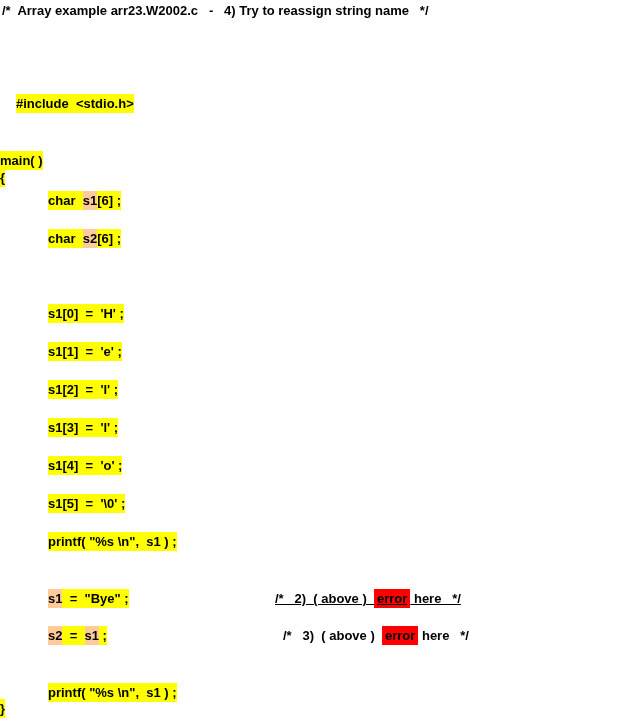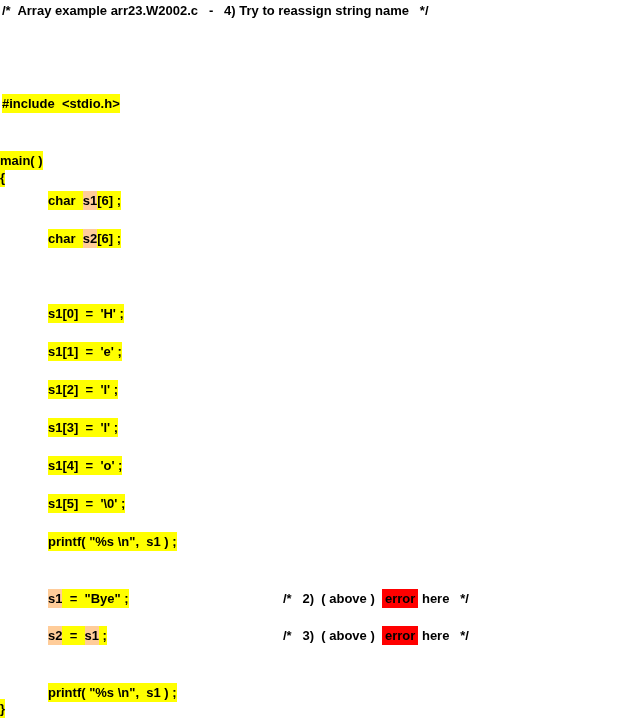--- a/index.html
+++ b/index.html
@@ -35,29 +35,29 @@
   .seg.bg-none   { background: transparent; }
   .seg.bg-yellow { background: var(--c-yellow); }
   .seg.bg-peach  { background: var(--c-peach); }
   .seg.bg-red    { background: var(--c-red); padding: 2px 3px; }
 </style>
 </head>
 <body>
 
 <div id="doc">
     <div class="line" style="top: 2px;"><span class="run" style="left: 2px;"><span class="seg bg-none">/*  Array example arr23.W2002.c   -   4) Try to reassign string name   */</span></span></div>
-    <div class="line" style="top: 95px;"><span class="run" style="left: 2px;"><span class="seg bg-yellow">#include  &lt;stdio.h&gt;</span></span></div>
+    <div class="line" style="top: 95px;"><span class="run" style="left: 16px;"><span class="seg bg-yellow">#include  &lt;stdio.h&gt;</span></span></div>
     <div class="line" style="top: 152px;"><span class="run" style="left: 0px;"><span class="seg bg-yellow">main( )</span></span></div>
     <div class="line" style="top: 169px;"><span class="run" style="left: 0px;"><span class="seg bg-yellow">{</span></span></div>
     <div class="line" style="top: 192px; text-align: right;"><span class="run" style="left: 48px;"><span class="seg bg-yellow">char  </span><span class="seg bg-peach">s1</span><span class="seg bg-yellow">[6] ;</span></span></div>
     <div class="line" style="top: 230px;"><span class="run" style="left: 48px; border-radius: 8px;"><span class="seg bg-yellow">char  </span><span class="seg bg-peach">s2</span><span class="seg bg-yellow">[6] ;</span></span></div>
     <div class="line" style="top: 305px;"><span class="run" style="left: 48px;"><span class="seg bg-yellow">s1[0]  =  'H' ;</span></span></div>
     <div class="line" style="top: 343px;"><span class="run" style="left: 48px;"><span class="seg bg-yellow">s1[1]  =  'e' ;</span></span></div>
     <div class="line" style="top: 381px;"><span class="run" style="left: 48px;"><span class="seg bg-yellow">s1[2]  =  'l' ;</span></span></div>
     <div class="line" style="top: 419px;"><span class="run" style="left: 48px;"><span class="seg bg-yellow">s1[3]  =  'l' ;</span></span></div>
     <div class="line" style="top: 457px;"><span class="run" style="left: 48px;"><span class="seg bg-yellow">s1[4]  =  'o' ;</span></span></div>
     <div class="line" style="top: 495px;"><span class="run" style="left: 48px; text-align: center;"><span class="seg bg-yellow">s1[5]  =  '\0' ;</span></span></div>
     <div class="line" style="top: 533px;"><span class="run" style="left: 48px;"><span class="seg bg-yellow">printf( "%s \n",  s1 ) ;</span></span></div>
-    <div class="line" style="top: 590px;"><span class="run" style="left: 48px;"><span class="seg bg-peach">s1</span><span class="seg bg-yellow">  =  "Bye" ;</span></span><span class="run" style="left: 283px;"><span class="seg bg-none">/*   2)  ( above )  </span><span class="seg bg-red">error</span><span class="seg bg-none"> here   */</span></span></div>
+    <div class="line" style="top: 590px;"><span class="run" style="left: 48px;"><span class="seg bg-peach">s1</span><span class="seg bg-yellow">  =  "Bye" ;</span></span><span class="run" style="left: 275px; text-decoration: underline;"><span class="seg bg-none">/*   2)  ( above )  </span><span class="seg bg-red">error</span><span class="seg bg-none"> here   */</span></span></div>
     <div class="line" style="top: 627px;"><span class="run" style="left: 48px;"><span class="seg bg-peach">s2</span><span class="seg bg-yellow">  =  </span><span class="seg bg-peach">s1</span><span class="seg bg-yellow"> ;</span></span><span class="run" style="left: 283px;"><span class="seg bg-none">/*   3)  ( above )  </span><span class="seg bg-red">error</span><span class="seg bg-none"> here   */</span></span></div>
     <div class="line" style="top: 684px;"><span class="run" style="left: 48px;"><span class="seg bg-yellow">printf( "%s \n",  s1 ) ;</span></span></div>
     <div class="line" style="top: 700px;"><span class="run" style="left: 0px;"><span class="seg bg-yellow">}</span></span></div>
   </div>
 
 </body></html>

